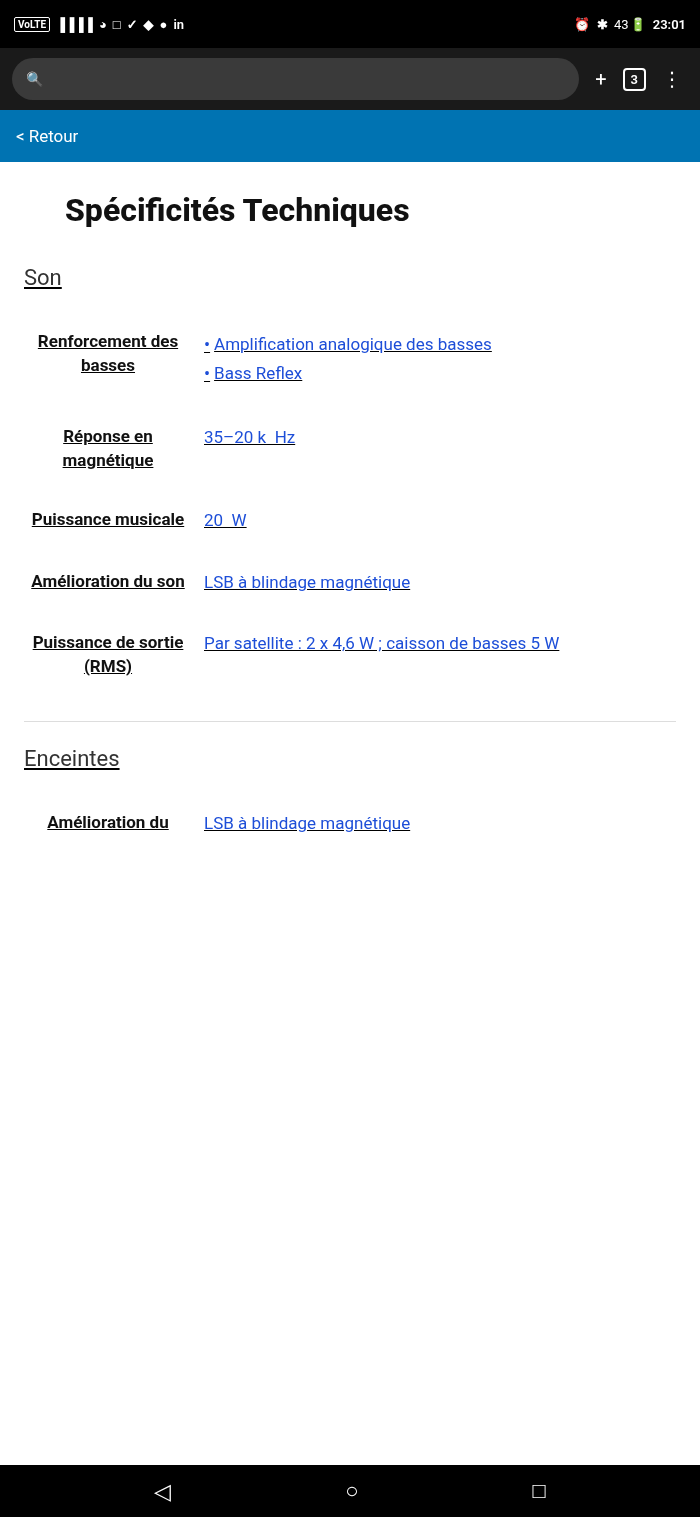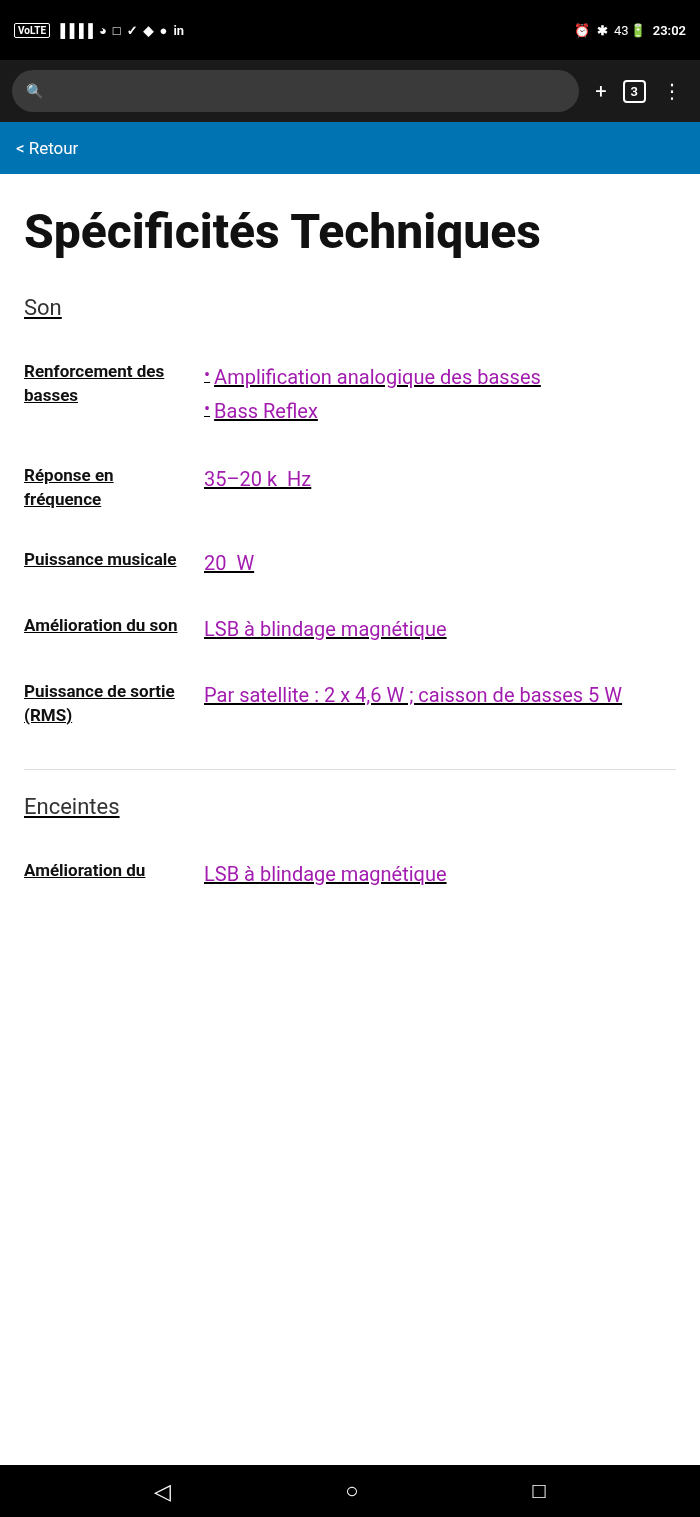--- a/index.html
+++ b/index.html
@@ -11,21 +11,21 @@
       background: #000;
       font-family: 'Roboto', Arial, sans-serif;
       font-size: 16px;
       color: #000;
       overflow-x: hidden;
     }
 
     
     .status-bar {
       background: #000;
-      height: 60px;
+      height: 48px;
       display: flex;
       align-items: center;
       justify-content: space-between;
       padding: 0 14px;
     }
     .status-bar-left {
       display: flex;
       align-items: center;
       gap: 6px;
     }
@@ -122,25 +122,26 @@
     }
 
     
     .content {
       background: #fff;
       padding: 30px 24px 0 24px;
       min-height: calc(1517px - 48px - 62px - 52px - 52px);
     }
 
     .page-title {
-      font-size: 48px;
+      font-size: 32px;
       font-weight: 800;
       color: #111;
       line-height: 1.15;
       margin-bottom: 36px;
+      margin-left: 41px;
     }
 
     .section-label {
       font-size: 22px;
       font-weight: 400;
       color: #333;
       margin-bottom: 22px;
     }
 
     .spec-row {
@@ -151,25 +152,26 @@
     }
 
     .spec-key {
       font-size: 17px;
       font-weight: 700;
       color: #111;
       width: 180px;
       min-width: 180px;
       line-height: 1.4;
       padding-right: 12px;
+      text-align: center;
     }
 
     .spec-value {
-      font-size: 20px;
-      color: #a21caf;
+      font-size: 17px;
+      color: #1d4ed8;
       flex: 1;
       line-height: 1.5;
     }
 
     .bullet-list {
       list-style: none;
       padding: 0;
     }
     .bullet-list li {
       padding: 2px 0;
@@ -226,21 +228,21 @@
     <span class="status-text">●</span>
     <span class="status-text">in</span>
   </div>
   <div class="status-bar-right">
     <span class="status-text">⏰</span>
     <span class="status-text">✱</span>
     <span class="battery-icon">
       <span>43</span>
       <span>🔋</span>
     </span>
-    <span class="status-text">23:02</span>
+    <span class="status-text">23:01</span>
   </div>
 </div>
 
 <div class="browser-bar">
   <div class="url-bar">
     <span class="url-icon">🔍</span>
   </div>
   <span class="browser-btn">+</span>
   <span class="tab-count">3</span>
   <span class="browser-btn">⋮</span>
@@ -263,21 +265,21 @@
       <div class="spec-key">Renforcement des basses</div>
       <div class="spec-value">
         <ul class="bullet-list">
           <li>Amplification analogique des basses</li>
           <li>Bass Reflex</li>
         </ul>
       </div>
     </div>
 
     <div class="spec-row">
-      <div class="spec-key">Réponse en fréquence</div>
+      <div class="spec-key">Réponse en magnétique</div>
       <div class="spec-value">35–20 k&nbsp; Hz</div>
     </div>
 
     <div class="spec-row">
       <div class="spec-key">Puissance musicale</div>
       <div class="spec-value">20&nbsp; W</div>
     </div>
 
     <div class="spec-row">
       <div class="spec-key">Amélioration du son</div>

